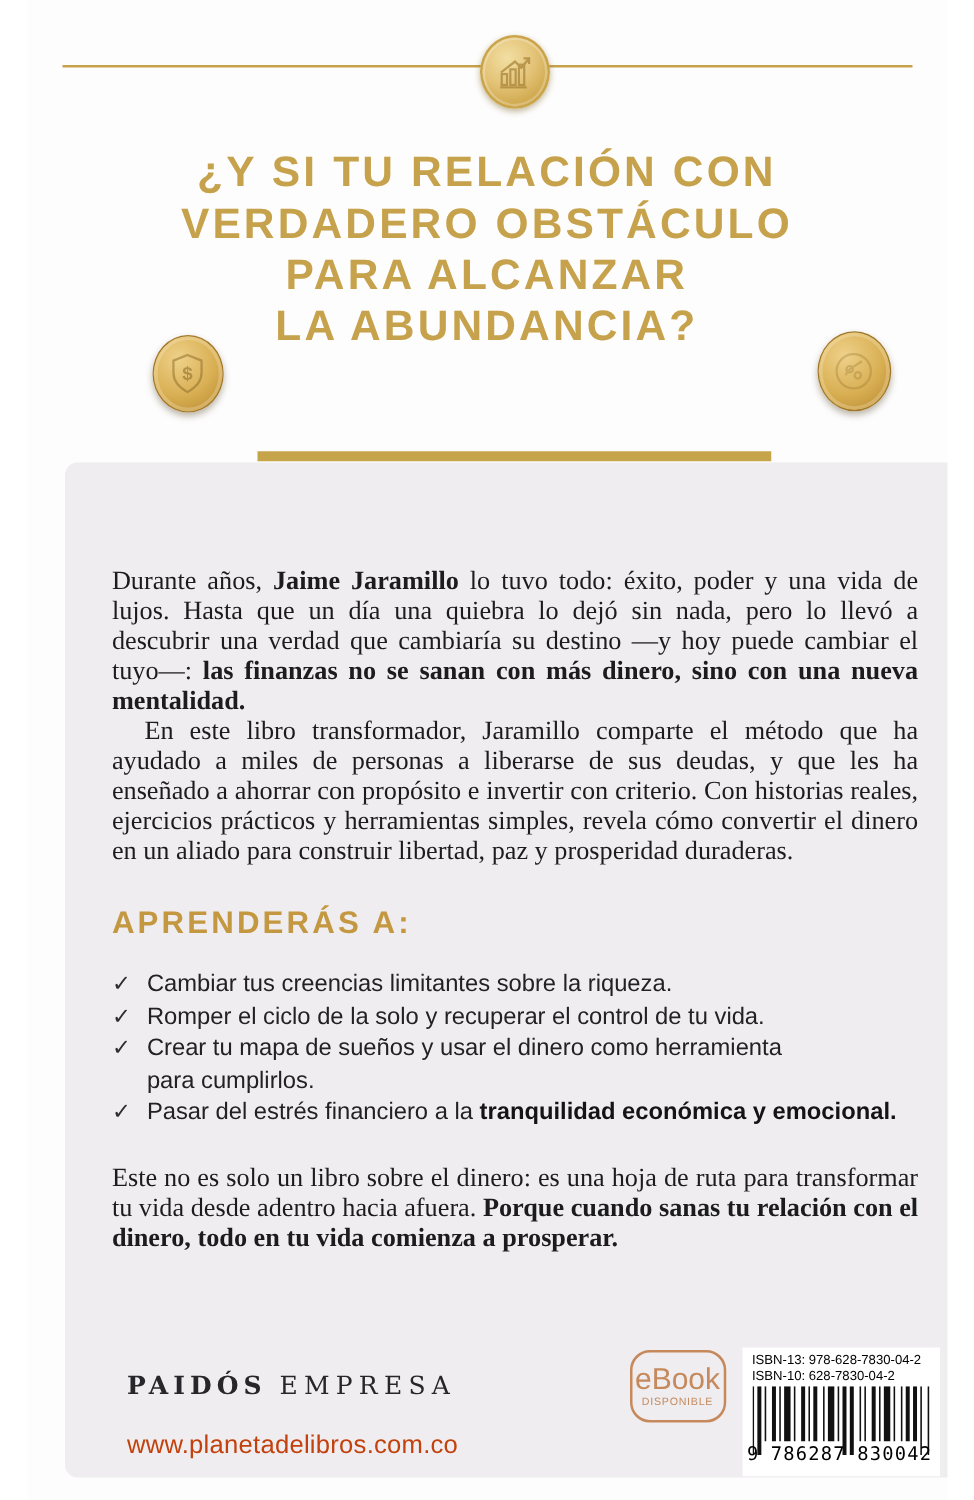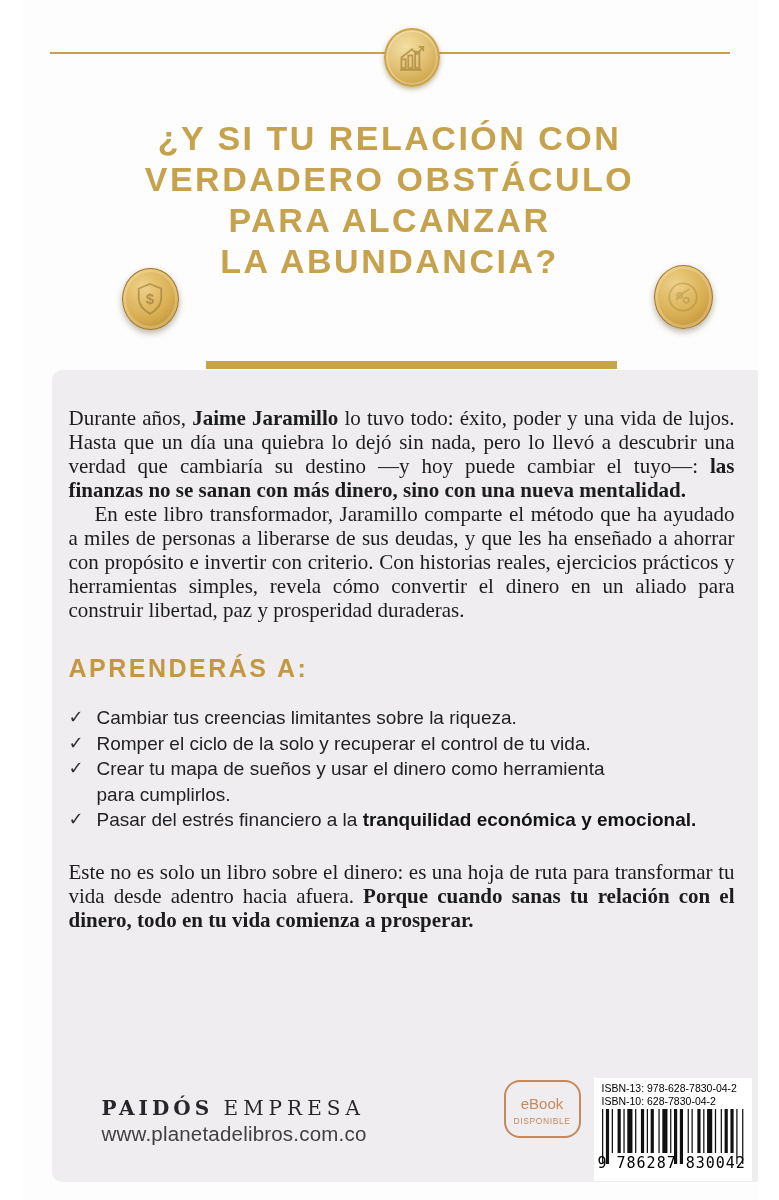--- a/index.html
+++ b/index.html
@@ -30,21 +30,21 @@
     display:flex; align-items:center; justify-content:center;
   }
   .coin-left  { left:100px; top:268px; width:57px; height:62px; }
   .coin-right { left:632px; top:265px; width:59px; height:64px; }
   .bar-divider { position:absolute; left:184px; top:361px; width:411px; height:8px; background:#c5a44a; }
   
   .panel {
     position:absolute; left:30px; top:370px; width:719px; height:812px;
     background:#efedef; border-radius:10px;
   }
-  .panel-inner { padding:36px 36px 0 17px; }
+  .panel-inner { padding:36px 36px 0 38px;margin-top:46px; }
   .synopsis {
     font-family:"Liberation Serif", serif; font-size:21px; line-height:24px;
     text-align:justify; color:#1c1c1e;
   }
   .synopsis b { font-weight:bold; }
   .p-indent { text-indent:26px; }
   .learn-heading {
     margin-top:32px; color:#c49841; font-weight:bold;
     font-size:25px; letter-spacing:2.5px;
   }
@@ -52,27 +52,27 @@
   .checklist li { display:flex; font-size:19px; line-height:25.5px; color:#222226; }
   .checklist .check { width:28px; flex:0 0 28px; color:#2e2e32; font-size:18px; }
   .checklist .li-text { flex:1; }
   .checklist .li-text b { font-weight:bold; color:#141416; }
   .closing { margin-top:27px; }
   
   .publisher { position:absolute; left:50px; top:726px; color:#26262b; }
   .publisher-line { font-family:"DejaVu Serif", serif; font-size:20px; letter-spacing:4px; white-space:nowrap; }
   .pub-primary { font-weight:bold; }
   .pub-secondary { font-weight:normal; letter-spacing:5px; }
-  .website { margin-top:2px; font-family:"Liberation Sans", sans-serif; font-size:20.5px; letter-spacing:.2px; color:#404040; }
+  .website { margin-top:24px; font-family:"Liberation Sans", sans-serif; font-size:20.5px; letter-spacing:.2px; color:#c2410c; }
   .ebook-badge {
     position:absolute; left:452px; top:710px; width:77px; height:58px;
     border:2px solid #c5895c; border-radius:16px; color:#c5895c;
     display:flex; flex-direction:column; align-items:center; justify-content:center; background:transparent;
   }
-  .ebook-label { font-size:15px; line-height:21px; }
+  .ebook-label { font-size:24px; line-height:21px; }
   .ebook-sub { font-size:8.5px; letter-spacing:.6px; margin-top:2px; }
   .barcode-panel {
     position:absolute; left:528px; top:708px; width:158px; height:103px;
     background:#ffffff; padding:4px 6px 2px 8px;margin-left:14px;
   }
   .isbn-line { font-size:10.5px; line-height:12.5px; color:#000; white-space:nowrap; }
   .bars-wrap { margin-top:2px; height:57px; }
   .barcode-digits {
     display:flex; gap:9px; margin-top:-12px; position:relative;
     font-family:"DejaVu Sans Mono", monospace; font-size:15px; color:#000;

